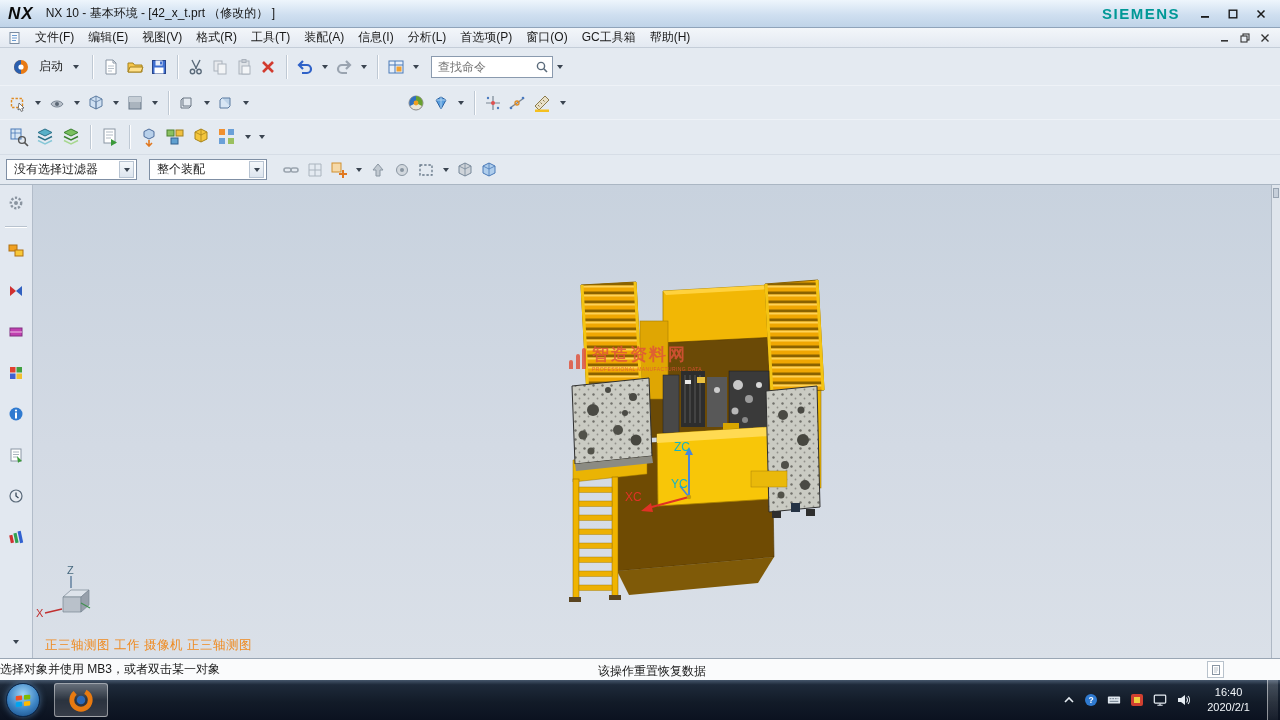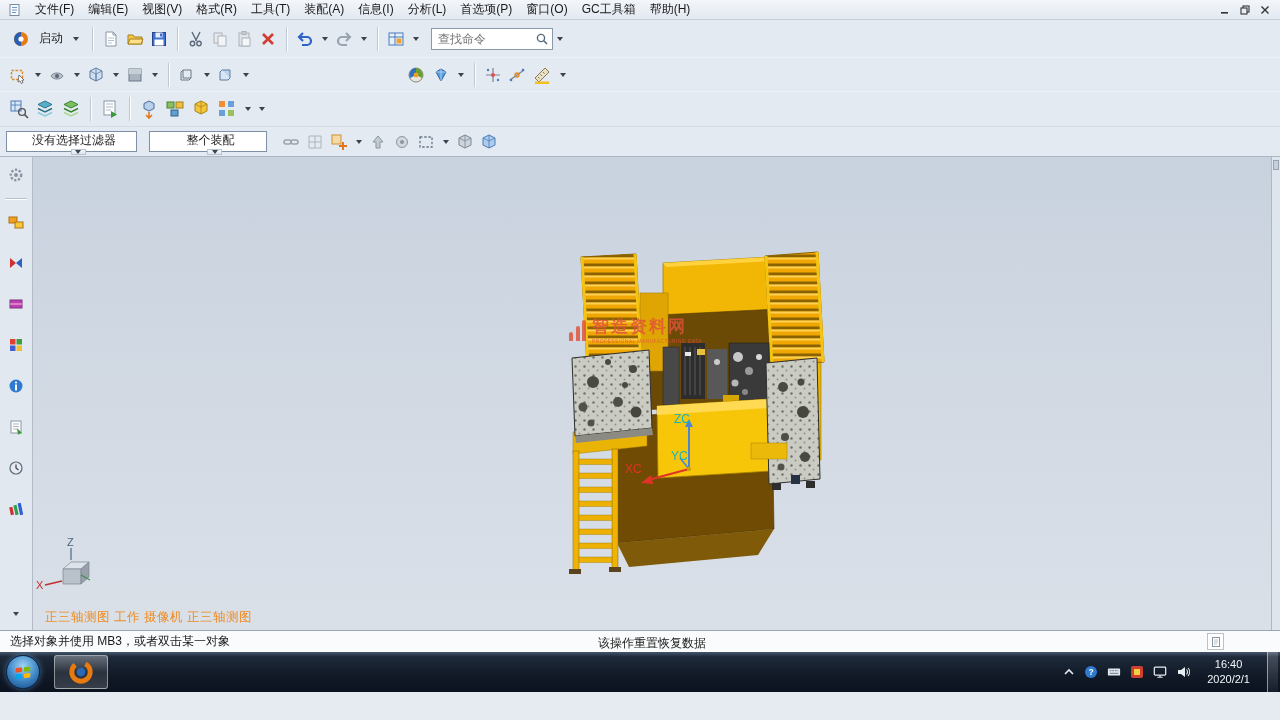--- a/index.html
+++ b/index.html
@@ -32,21 +32,21 @@
   .tbtn{display:flex;align-items:center;gap:7px;padding:2px 3px;border-radius:2px;}
   .dd{width:0;height:0;border-left:3.5px solid transparent;border-right:3.5px solid transparent;border-top:4px solid #3a4450;margin:0 1px;}
   .start-btn{padding:2px 6px;}
   .start-lbl{margin:0 2px;}
   .search-box{display:flex;align-items:center;background:#fff;border:1px solid #8a9aae;height:22px;width:122px;padding:0 3px 0 6px;margin-left:8px;}
   .search-box input{border:none;outline:none;flex:1;font-size:12px;font-family:inherit;color:#444;min-width:0;background:transparent;}
   .spacer150{width:150px;}
 
   
   .selbar{height:30px;display:flex;align-items:center;padding:0 6px;background:#e4eaf1;border-bottom:1px solid #aab6c3;}
-  .combo{height:21px;background:#fff;border:1px solid #7f8fa4;display:flex;align-items:center;padding:0 2px 0 7px;margin-right:12px;flex-direction:column;}
+  .combo{height:21px;background:#fff;border:1px solid #7f8fa4;display:flex;align-items:center;padding:0 2px 0 7px;margin-right:12px;}
   .combo-text{flex:1;white-space:nowrap;}
   .combo-arrow{width:15px;height:17px;margin-left:8px;background:linear-gradient(#f5f8fb,#dde5ee);border:1px solid #b8c4d2;display:flex;align-items:center;justify-content:center;}
 
   
   .main{display:flex;height:473px;}
   .sidebar{width:33px;background:#e2e8f0;border-right:1px solid #b2bcc9;display:flex;flex-direction:column;align-items:center;padding:8px 0 6px;gap:21px;}
   .side-sep{width:22px;height:1px;background:#b8c2ce;box-shadow:0 1px 0 #fff;margin:-8px 0;}
   .side-btn{width:24px;height:20px;display:flex;align-items:center;justify-content:center;}
   .side-bottom{margin-top:auto;}
 
@@ -57,21 +57,21 @@
   .view-status{position:absolute;left:12px;bottom:4px;color:#ef8a1f;font-size:12.5px;letter-spacing:.5px;}
 
   .watermark{position:absolute;left:536px;top:158px;display:flex;align-items:flex-end;gap:6px;opacity:.82;}
   .wm-bars{display:flex;align-items:flex-end;gap:2.5px;padding-bottom:3px;}
   .wm-bars span{display:block;width:4px;background:#e0523a;border-radius:2px 2px 0 0;}
   .wm-bars .b1{height:9px;}.wm-bars .b2{height:15px;}.wm-bars .b3{height:21px;}
   .wm-title{font-size:17px;font-weight:bold;color:#e0523a;letter-spacing:2px;white-space:nowrap;}
   .wm-sub{font-size:5px;color:#e0523a;letter-spacing:.4px;white-space:nowrap;}
 
   
-  .statusbar{position:relative;height:22px;background:#fafbfc;border-top:1px solid #9aa6b4;display:flex;align-items:center;padding:0 10px;}
+  .statusbar{position:relative;height:22px;background:#fafbfc;border-top:1px solid #9aa6b4;display:flex;align-items:center;padding:0 0;}
   .status-center{position:absolute;left:598px;top:4px;}
   .status-right{position:absolute;right:56px;top:2px;width:17px;height:17px;border:1px solid #b8c2cc;background:#fff;display:flex;align-items:center;justify-content:center;}
 
   
   .taskbar{height:40px;background:linear-gradient(#45566b,#1e2a3a 12%,#121b28 55%,#0b1220);display:flex;align-items:center;padding:0 0 0 6px;}
   .start-orb{width:34px;height:34px;border-radius:50%;background:radial-gradient(circle at 50% 32%,#9fd4f6,#3c84c4 55%,#14457e);border:1px solid #0c2a50;display:flex;align-items:center;justify-content:center;margin-right:14px;box-shadow:0 0 6px rgba(120,180,240,.5);}
   .task-app{width:54px;height:34px;border-radius:3px;background:linear-gradient(rgba(255,255,255,.32),rgba(255,255,255,.10) 50%,rgba(255,255,255,.18));border:1px solid rgba(255,255,255,.45);display:flex;align-items:center;justify-content:center;}
   .tray{margin-left:auto;display:flex;align-items:center;gap:9px;height:100%;padding-right:2px;}
   .tray-icon{display:flex;align-items:center;justify-content:center;}
   .clock{color:#f2f6fa;font-size:11px;line-height:1.35;text-align:center;padding:0 8px;}
@@ -83,20 +83,44 @@
   .i16{width:16px;height:16px;display:block;}
   .i18{width:18px;height:18px;display:block;}
   .i20{width:20px;height:20px;display:block;}
   .i24{width:26px;height:26px;display:block;}
 </style>
 </head>
 <body>
 
 <div class="screen">
 
+  <div class="titlebar">
+    <span class="nx-logo">NX</span>
+    <span class="title-text">NX 10 - 基本环境 - [42_x_t.prt （修改的） ]</span>
+    <div class="titlebar-right">
+      <span class="siemens">SIEMENS</span>
+      <div class="wbtns">
+        <span class="wbtn">
+            <svg class="i10" viewBox="0 0 10 10">
+              <rect x="1" y="7" width="8" height="1.8" fill="#1a1a1a"></rect>
+            </svg>
+          </span>
+        <span class="wbtn">
+            <svg class="i10" viewBox="0 0 10 10">
+              <rect x="1.2" y="1.2" width="7.6" height="7.6" fill="none" stroke="#1a1a1a" stroke-width="1.4"></rect>
+            </svg>
+          </span>
+        <span class="wbtn">
+            <svg class="i10" viewBox="0 0 10 10">
+              <path d="M1.5 1.5l7 7M8.5 1.5l-7 7" stroke="#1a1a1a" stroke-width="1.5"></path>
+            </svg>
+          </span>
+      </div>
+    </div>
+  </div>
 
   <div class="menubar">
     <span class="menu-sys">
         <svg class="i14" viewBox="0 0 14 14">
           <rect x="2" y="1.5" width="9" height="11" fill="#f8fafc" stroke="#7a8ba0"></rect>
           <path d="M4 4.5h5M4 7h5M4 9.5h4" stroke="#6a9ad0" stroke-width="1"></path>
         </svg>
       </span>
     <span class="menu-item">文件(F)</span>
     <span class="menu-item">编辑(E)</span>

